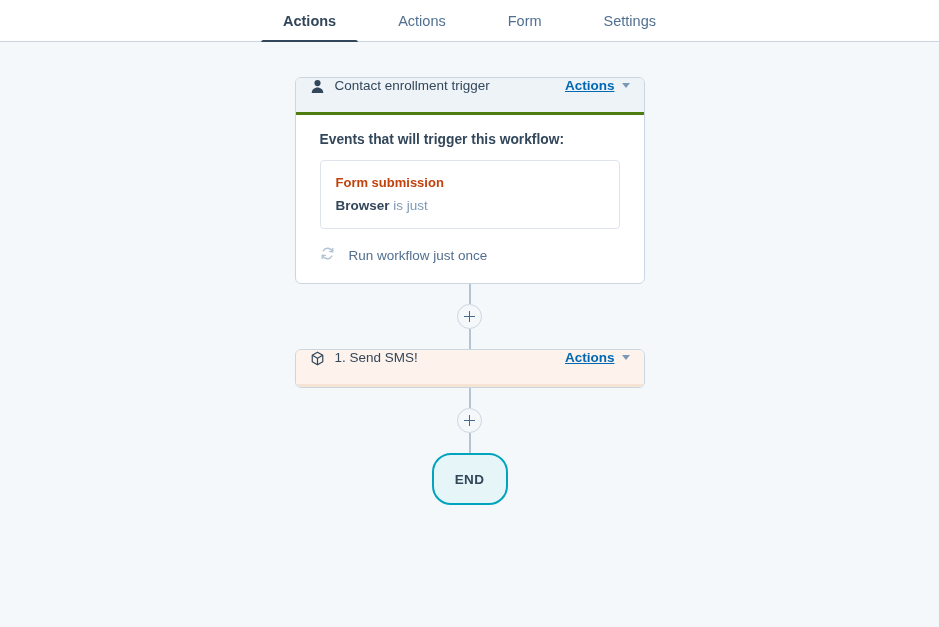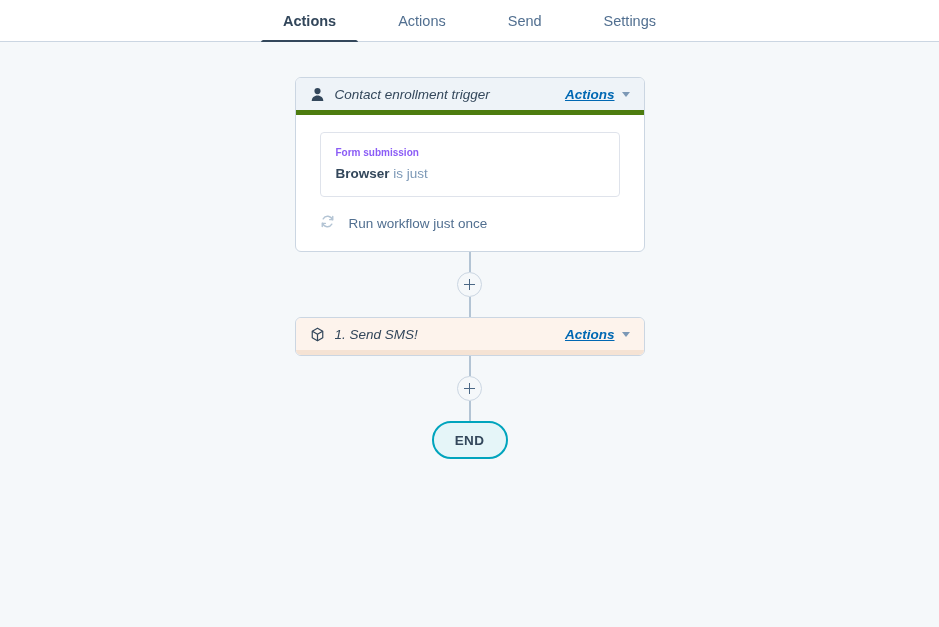--- a/index.html
+++ b/index.html
@@ -80,24 +80,23 @@
   .card {
     width: 350px;
     background: #ffffff;
     border: 1px solid #cbd6e2;
     border-radius: 6px;
     overflow: hidden;
   }
   .card-header {
     height: 37px;
     display: flex;
-    align-items: center;
+    align-items: flex-start;
     padding: 0 14px 0 13px;
-    border-bottom: 5px solid #4d7c0f;
-    font-style: italic;
+    border-bottom: 3px solid #4d7c0f;
   }
   .card-header.trigger { background: #eef3f8; }
   .card-header.action  { background: #fdf3ec; border-bottom-color: #f5e3d4; }
   .card-header-icon {
     width: 17px;
     height: 17px;
     flex: 0 0 auto;
     margin-right: 9px;
     display: flex;
     align-items: center;
@@ -138,23 +137,23 @@
     font-weight: bold;
     color: #33475b;
     margin-bottom: 13px;
   }
   .event-box {
     border: 1px solid #dfe3eb;
     border-radius: 4px;
     padding: 14px 15px 15px 15px;
   }
   .event-title {
-    font-size: 10px;
-    font-weight: bold;
-    color: #8b5cf6;
+    font-size: 13px;
+    font-weight: bold;
+    color: #c2410c;
     margin-bottom: 8px;
   }
   .event-detail { font-size: 13.5px; color: #7c98b6; }
   .event-detail b { color: #33475b; font-weight: bold; margin-top: 48px; }
   .run-once {
     display: flex;
     align-items: center;
     gap: 14px;
     margin-top: 17px;
     cursor: pointer;
@@ -194,21 +193,21 @@
   .plus-node::after {
     content: "";
     position: absolute;
     background: #4a6785;
   }
   .plus-node::before { width: 11px; height: 1.6px; }
   .plus-node::after  { width: 1.6px; height: 11px; }
 
   .end-node {
     width: 76px;
-    height: 38px;
+    height: 52px;
     border-radius: 19px;
     background: #e5f5f8;
     border: 2px solid #00a4bd;
     display: flex;
     align-items: center;
     justify-content: center;
     font-size: 13.5px;
     font-weight: bold;
     color: #33475b;
     letter-spacing: 0.4px;
@@ -225,21 +224,21 @@
     <div class="tab active">
       <span>Actions</span>
       <span class="tab-underline"></span>
     </div>
 
     <div class="tab">
       <span>Actions</span>
     </div>
 
     <div class="tab">
-      <span>Send</span>
+      <span>Form</span>
     </div>
 
     <div class="tab">
       <span>Settings</span>
     </div>
 
   </div>
 </div>
 
 <div class="canvas">
@@ -255,20 +254,21 @@
           </svg>
         </span>
         <span class="card-title">Contact enrollment trigger</span>
         <span class="actions-link">
           <span class="actions-label">Actions</span>
           <span class="caret"></span>
         </span>
       </div>
 
       <div class="trigger-body">
+        <div class="events-heading">Events that will trigger this workflow:</div>
 
         <div class="event-box">
           <div class="event-title">Form submission</div>
           <div class="event-detail">
             <b>Browser</b>
             <span>is just</span>
           </div>
         </div>
 
         <div class="run-once">

